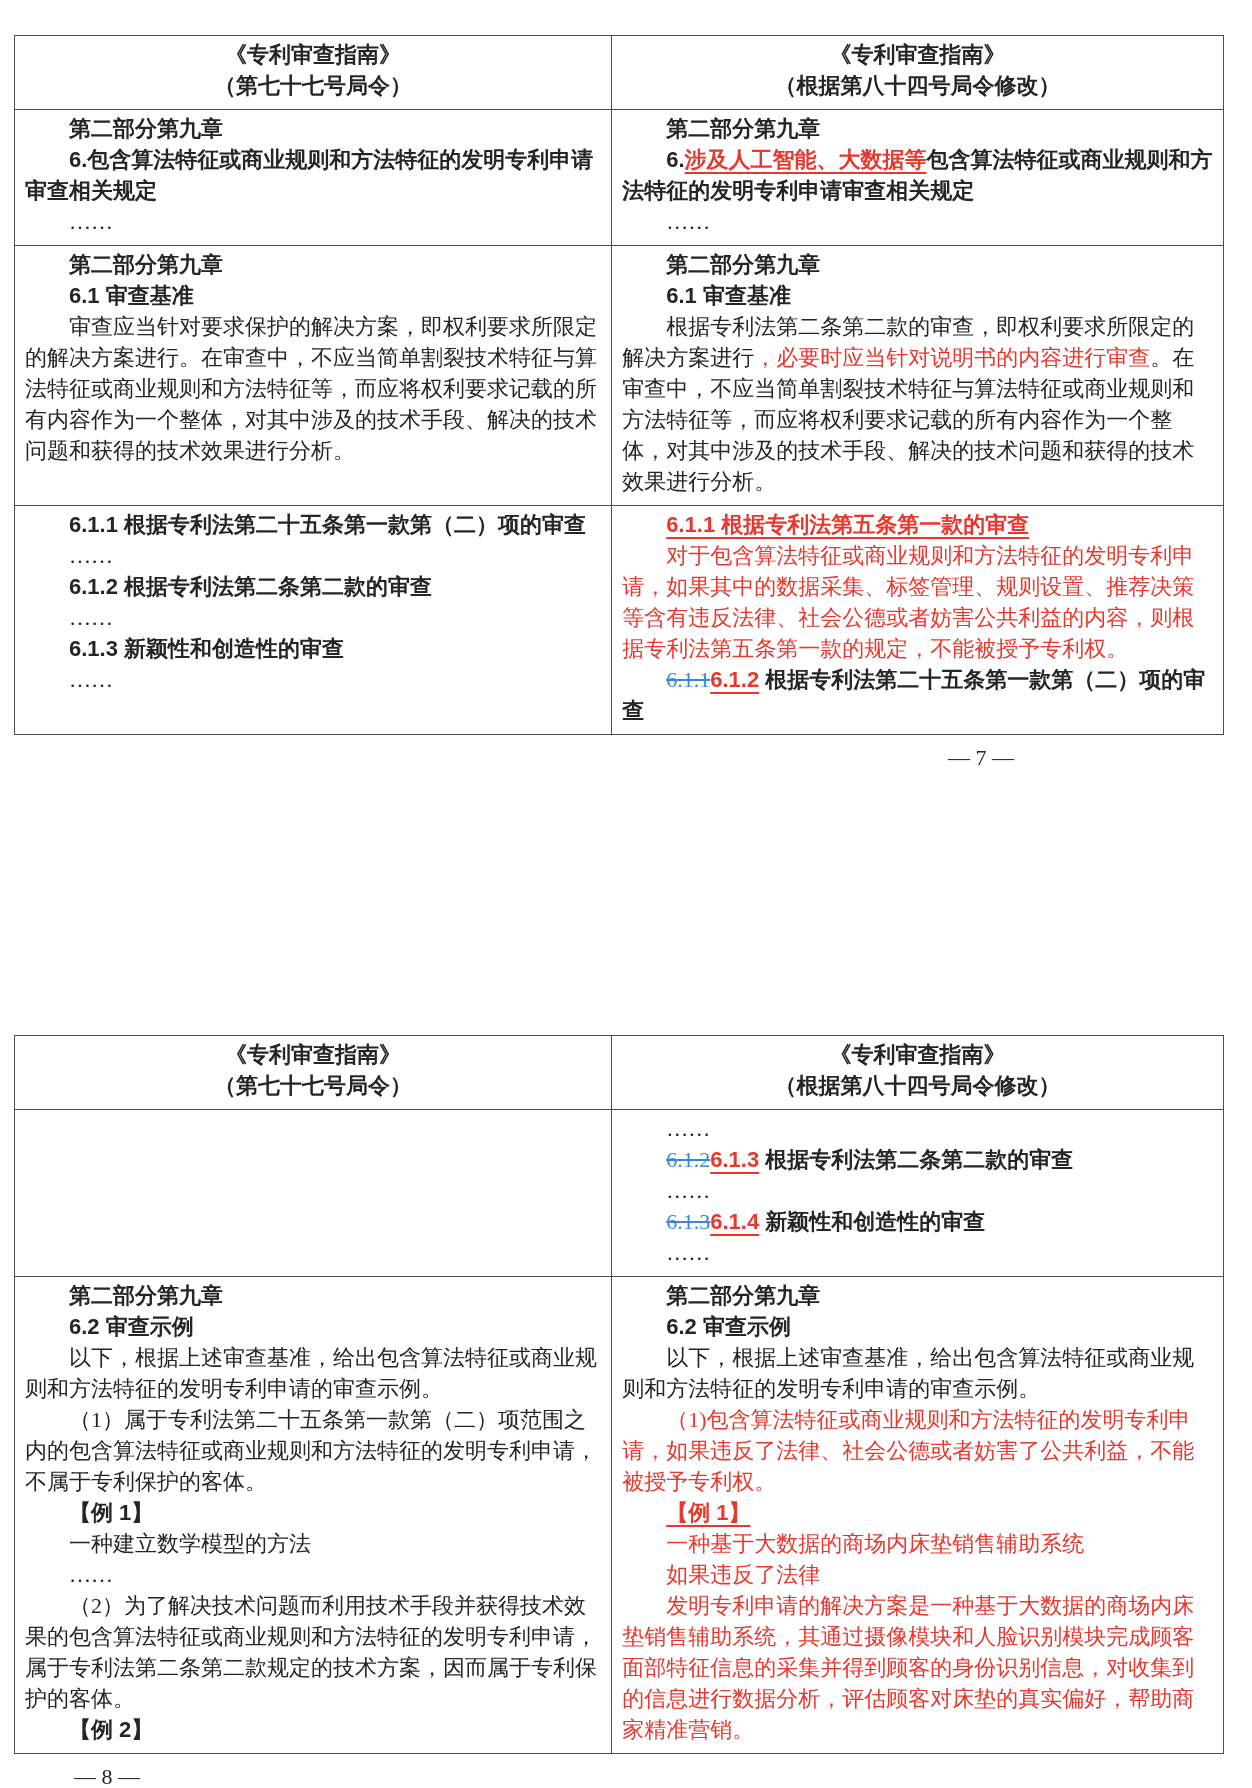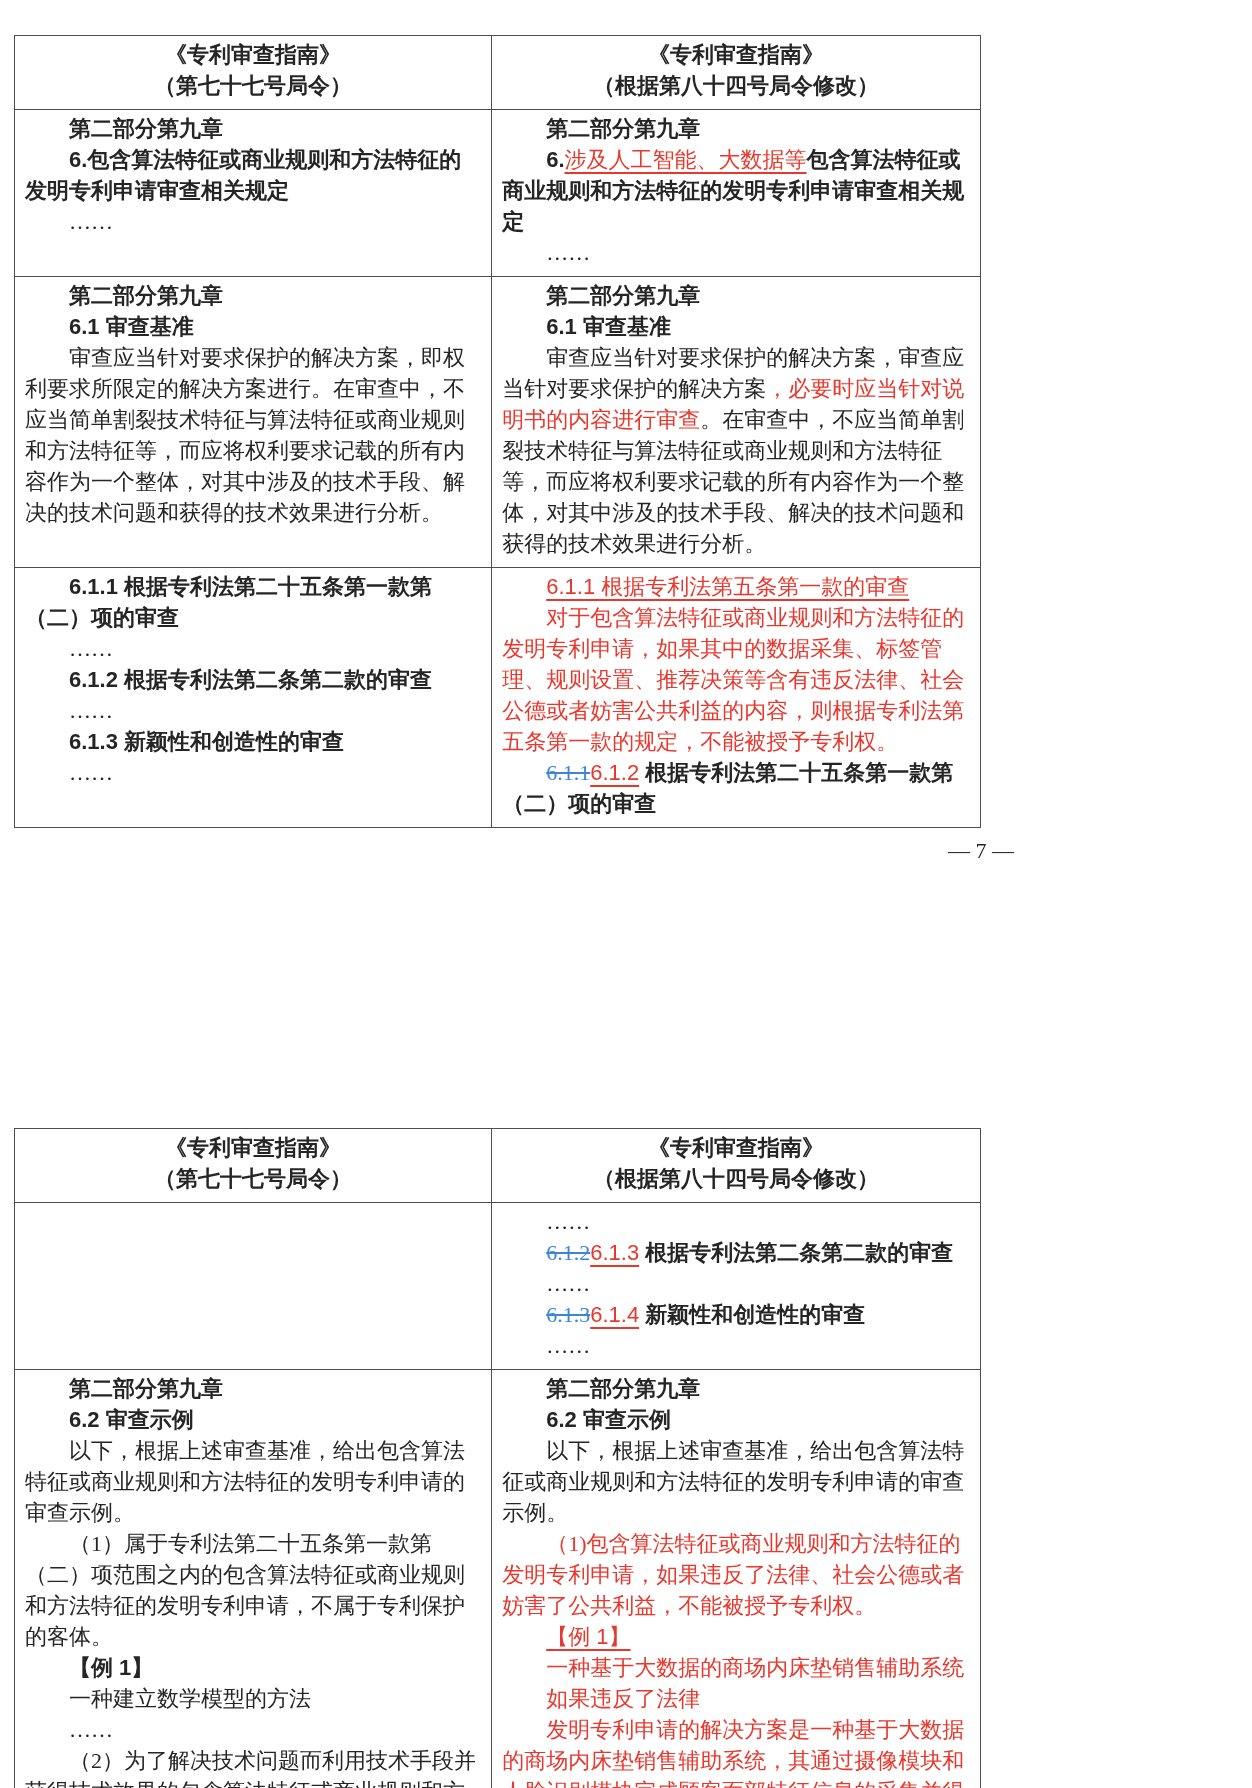--- a/index.html
+++ b/index.html
@@ -11,21 +11,21 @@
   html,body{margin:0;padding:0;background:#ffffff;}
   body{
     width:1252px;
     color:var(--ink);
     font-family:"Liberation Serif","DejaVu Serif",serif;
     -webkit-font-smoothing:antialiased;
   }
   .doc{padding:35px 0 20px 14px;}
   table.cmp{
     border-collapse:collapse;
-    width:967px;
+    width:1210px;
     table-layout:fixed;
     background:#fff;
   }
   table.cmp th, table.cmp td{
     border:1px solid var(--border);
     vertical-align:top;
     padding:3px 10px 8px 10px;
     font-size:22px;
     line-height:31px;
     font-weight:normal;
@@ -42,21 +42,21 @@
   .run.hb{
     color:var(--ink);
     font-weight:bold;
   }
   .run.red{
     color:var(--red);
     text-underline-offset:5px;
   }
   .run.redb{
     color:var(--red);
-    font-weight:normal;
+    font-weight:bold;
     font-family:"Liberation Sans","DejaVu Sans",sans-serif;
     text-decoration:underline;
     text-underline-offset:5px;
   }
   .run.blue{
     color:var(--blue);
     text-decoration:line-through;
     margin-top:8px;
   }
   .pagenum{
@@ -104,21 +104,21 @@
     </tr>
     <tr>
       <td>
             <div class="para"><span class="run b">第二部分第九章</span></div>
             <div class="para"><span class="run b">6.1 审查基准</span></div>
             <div class="para"><span class="run r">审查应当针对要求保护的解决方案，即权利要求所限定的解决方案进行。在审查中，不应当简单割裂技术特征与算法特征或商业规则和方法特征等，而应将权利要求记载的所有内容作为一个整体，对其中涉及的技术手段、解决的技术问题和获得的技术效果进行分析。</span></div>
           </td>
       <td>
             <div class="para"><span class="run b">第二部分第九章</span></div>
             <div class="para"><span class="run b">6.1 审查基准</span></div>
-            <div class="para"><span class="run r">审查应当针对要求保护的解决方案，审查应当针对要求保护的解决方案</span><span class="run red">，必要时应当针对说明书的内容进行审查</span><span class="run r">。在审查中，不应当简单割裂技术特征与算法特征或商业规则和方法特征等，而应将权利要求记载的所有内容作为一个整体，对其中涉及的技术手段、解决的技术问题和获得的技术效果进行分析。</span></div>
+            <div class="para"><span class="run r">根据专利法第二条第二款的审查，即权利要求所限定的解决方案进行</span><span class="run red">，必要时应当针对说明书的内容进行审查</span><span class="run r">。在审查中，不应当简单割裂技术特征与算法特征或商业规则和方法特征等，而应将权利要求记载的所有内容作为一个整体，对其中涉及的技术手段、解决的技术问题和获得的技术效果进行分析。</span></div>
           </td>
     </tr>
     <tr>
       <td>
             <div class="para"><span class="run b">6.1.1 根据专利法第二十五条第一款第（二）项的审查</span></div>
             <div class="para"><span class="run r">……</span></div>
             <div class="para"><span class="run b">6.1.2 根据专利法第二条第二款的审查</span></div>
             <div class="para"><span class="run r">……</span></div>
             <div class="para"><span class="run b">6.1.3 新颖性和创造性的审查</span></div>
             <div class="para"><span class="run r">……</span></div>

